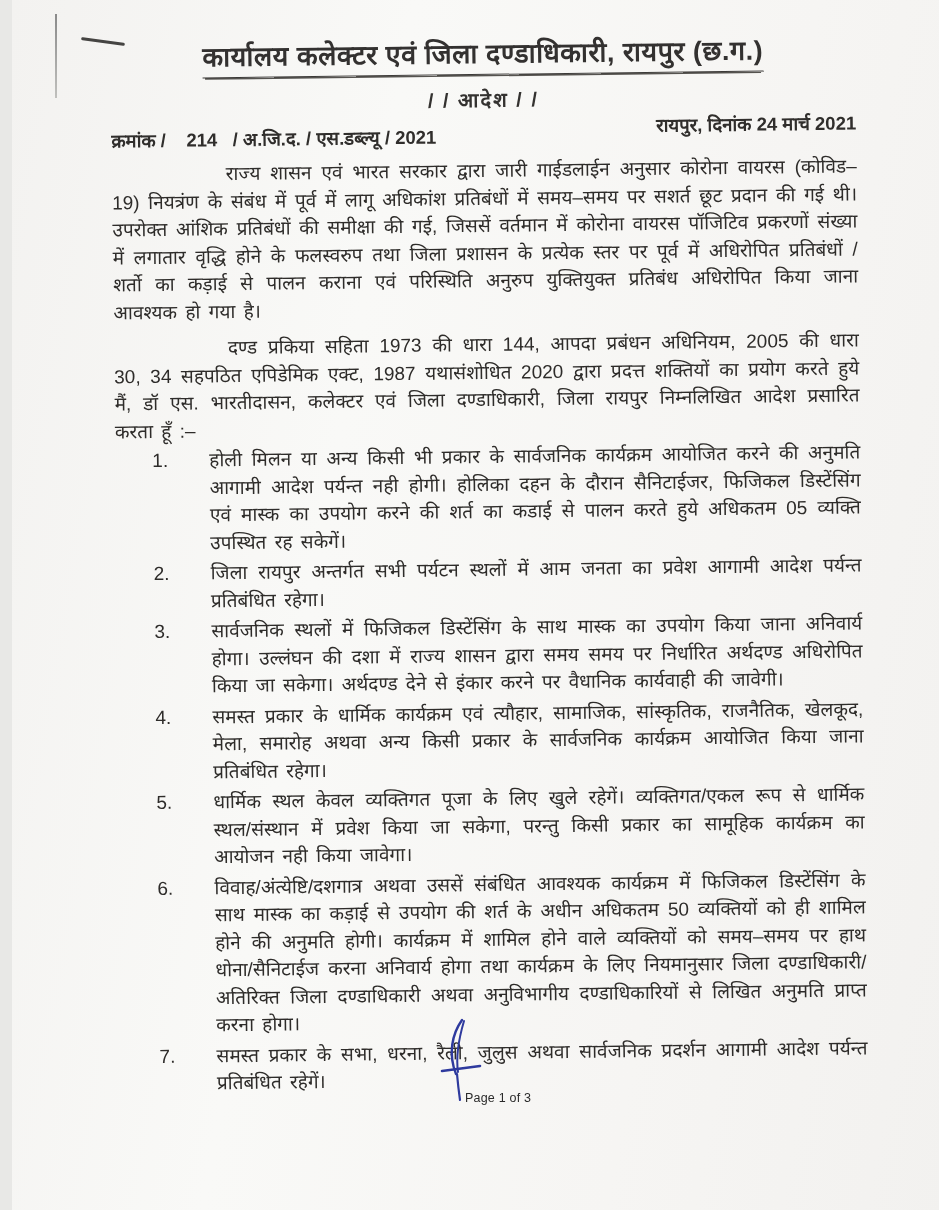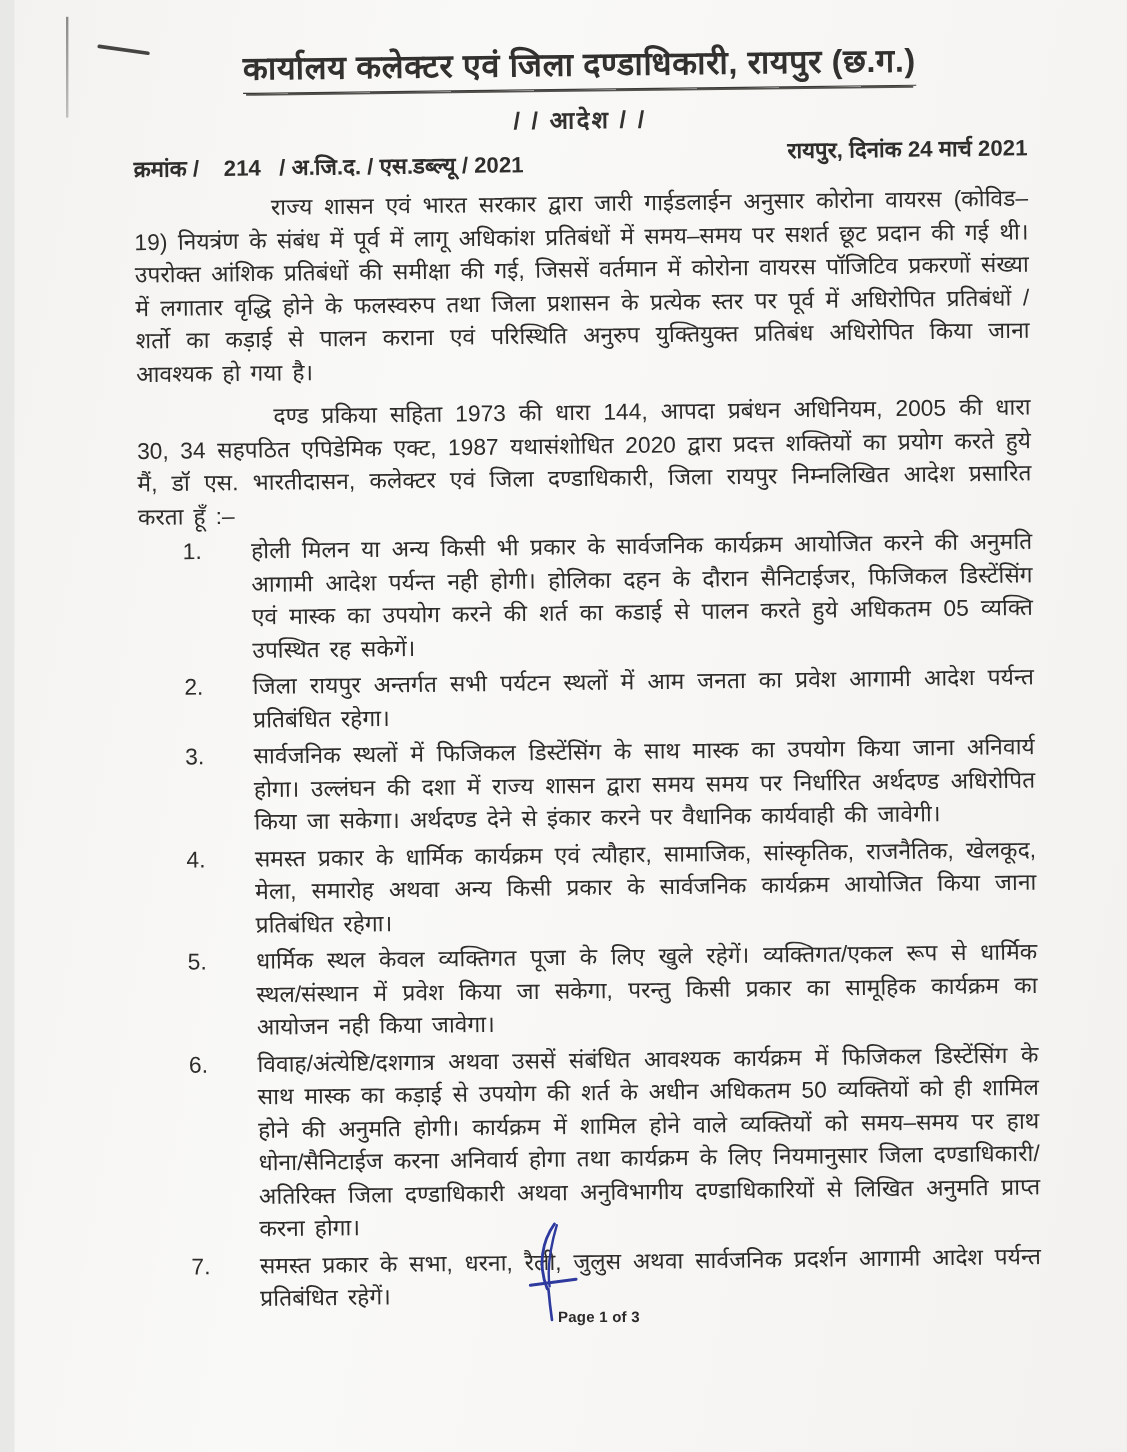--- a/index.html
+++ b/index.html
@@ -99,21 +99,21 @@
   .pen-mark {
     position: absolute;
     left: 418px; top: 1012px;
     width: 70px; height: 95px;
     pointer-events: none;
   }
   .footer-page {
     position: absolute;
     left: 453px; top: 1091px;
     font-size: 12.5px;
-    font-weight: 700;
+    font-weight: 400;
     color: #2a2a2a;
     letter-spacing: 0.2px;
   }
 </style>
 </head>
 <body>
 
 <div class="page">
 
   <div class="scan-edge"></div>

